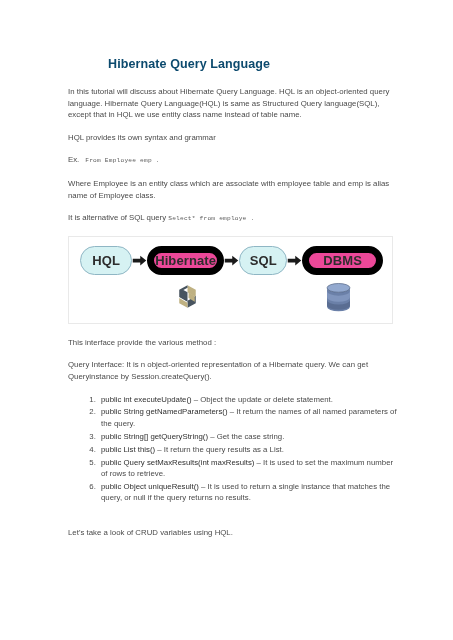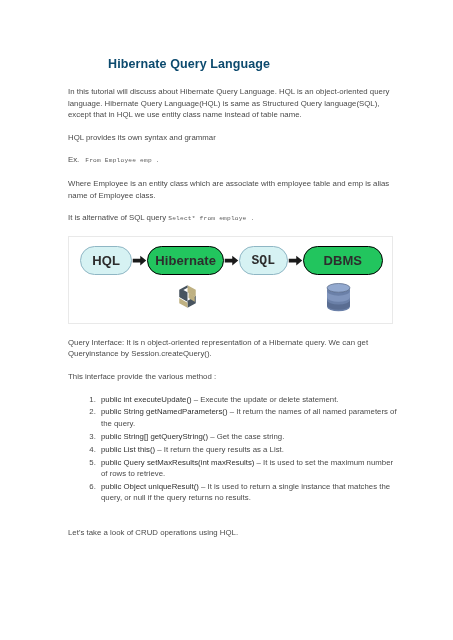--- a/index.html
+++ b/index.html
@@ -86,26 +86,26 @@
     font-weight: bold;
     color: #2d2d2d;
     letter-spacing: 0.1px;
     box-sizing: border-box;
   }
   .node.cyan {
     background: #d6f2f3;
     border: 1px solid #8fb6c4;
   }
   .node.peach {
-    background: #22c55e;
-    border: 1px solid #000000;
+    background: #ec4899;
+    border: 7px solid #000000;
   }
   .node.hql   { width: 54px; }
   .node.hib   { width: 79px; }
-  .node.sql   { width: 50px; font-family: Liberation Mono, monospace; }
+  .node.sql   { width: 50px; }
   .node.dbms  { width: 83px; }
 
   .arrow {
     width: 15px;
     height: 15px;
     flex: 0 0 auto;
     display: block;
   }
 
   .hib-logo {
@@ -201,42 +201,42 @@
 
     <svg class="db-icon" viewBox="0 0 40 46">
       <ellipse cx="20" cy="8" rx="17" ry="6.5" fill="#93a9cf"></ellipse>
       <path d="M3 8 V36 A17 6.5 0 0 0 37 36 V8 A17 6.5 0 0 1 3 8 Z" fill="#6b80a8"></path>
       <path d="M3 13 A17 6.5 0 0 0 37 13 V22 A17 6.5 0 0 1 3 22 Z" fill="#8095bd"></path>
       <path d="M3 26 A17 6.5 0 0 0 37 26 V34 A17 6.5 0 0 1 3 34 Z" fill="#5a6d92"></path>
       <ellipse cx="20" cy="8" rx="17" ry="6.5" fill="none" stroke="#4e5f80" stroke-width="1"></ellipse>
     </svg>
   </div>
 
+  <p class="para">This interface provide the various method   :</p>
+
   <p class="para">Query Interface: It is n object-oriented representation of a Hibernate query. We can get Queryinstance by Session.createQuery().</p>
 
-  <p class="para">This interface provide the various method   :</p>
-
   <ol class="methods">
     <li>
-      <span class="sig">public int  executeUpdate()</span><span> – Execute the update or delete statement.</span>
+      <span class="sig">public int  executeUpdate()</span><span> – Object the update or delete statement.</span>
     </li>
     <li>
       <span class="sig">public String getNamedParameters()</span><span> – It return the names of all named parameters of the query.</span>
     </li>
     <li>
       <span class="sig">public String[] getQueryString()</span><span> – Get the case string.</span>
     </li>
     <li>
       <span class="sig">public List this()</span><span> –  It return the query results as a List.</span>
     </li>
     <li>
       <span class="sig">public Query setMaxResults(int maxResults)</span><span> –  It is used to set the maximum number of rows to retrieve.</span>
     </li>
     <li>
       <span class="sig">public Object uniqueResult()</span><span> – It is used to return a single instance that matches the query, or null if the query returns no results.</span>
     </li>
   </ol>
 
   <div class="spacer-bottom"></div>
 
-  <p class="para">Let's take a look of CRUD operations using HQL.</p>
+  <p class="para">Let's take a look of CRUD variables using HQL.</p>
 
 </div>
 
 </body></html>

